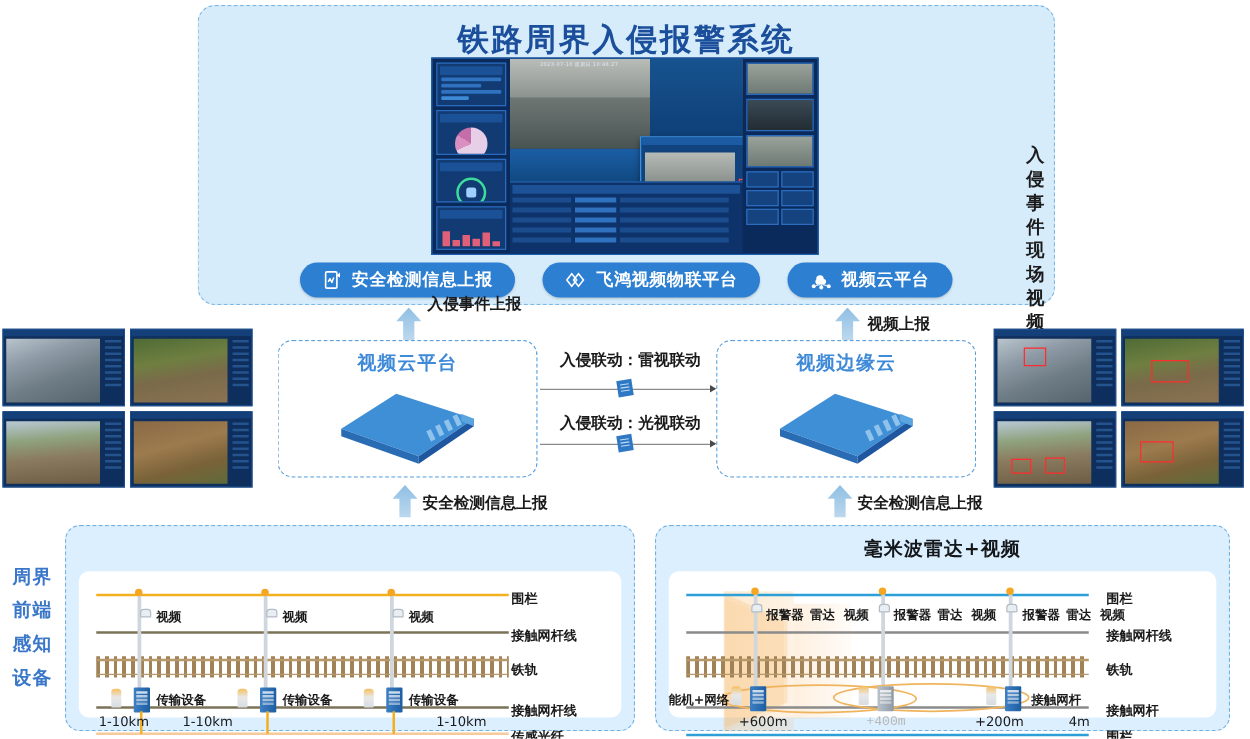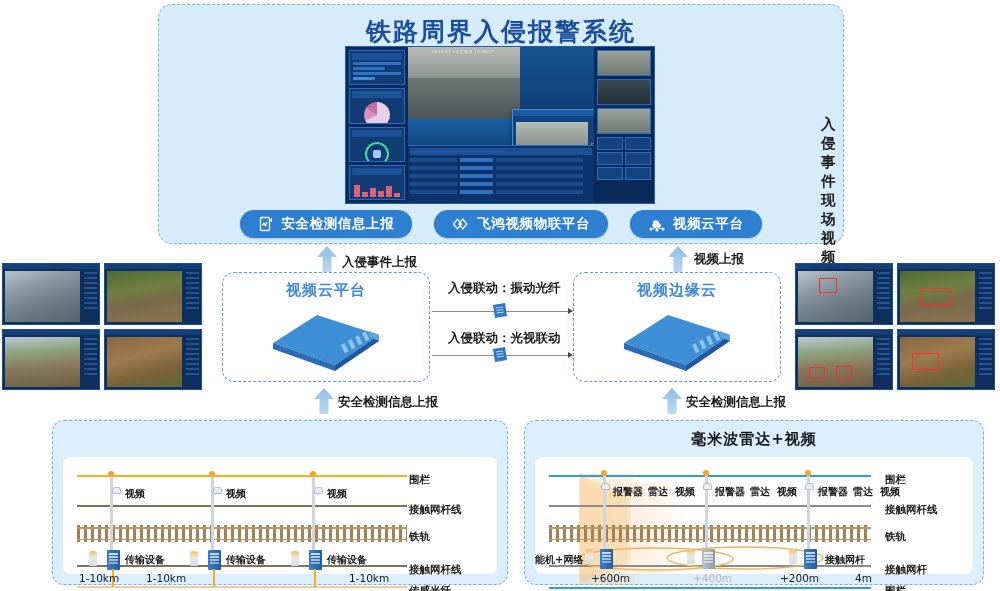--- a/index.html
+++ b/index.html
@@ -225,21 +225,21 @@
 
   .pole { position:absolute; width:2.5px; background:#cfd6dd; }
   .pole-top { position:absolute; width:6px; height:6px; border-radius:50%; background:#f5a623; }
 
   .cam {
     position:absolute; width:9px; height:7px;
     background:#e9eef3; border:1px solid #b3bcc6; border-radius:3px 3px 1px 1px;
   }
   .node-label { position:absolute; font-size:10px; font-weight:bold; color:#1a1a1a; white-space:nowrap; }
   .dist-label { position:absolute; font-size:10.5px; color:#1a1a1a; white-space:nowrap; }
-  .dist-label.fade { color:#b8b8b8; }
+  .dist-label.fade { color:#b8b8b8;font-family:Liberation Mono, monospace; }
 
   .cabinet {
     position:absolute; width:13px; height:20px;
     background:linear-gradient(90deg,#3d7fc2,#1d5ea3);
     border-radius:1px;
   }
   .cabinet.gray { background:linear-gradient(90deg,#b9c2cb,#8e99a4); }
   .cabinet i {
     position:absolute; left:2px; right:2px; top:3px; height:1.5px;
     background:rgba(255,255,255,.75);
@@ -257,20 +257,26 @@
     background:linear-gradient(90deg, rgba(247,186,110,.34), rgba(247,186,110,.16));
   }
   .beam-poly{ position:absolute; }
 </style>
 </head>
 <body>
 
 <div class="stage">
 
 
+  <div class="side-label" id="side-bottom">
+    <div>周界</div>
+    <div>前端</div>
+    <div>感知</div>
+    <div>设备</div>
+  </div>
 
   <div id="top-panel">
     <div id="top-title">铁路周界入侵报警系统</div>
     <div id="dash-caption-left">入侵事件告警信息展示</div>
     <div id="dash-caption-right">入侵事件现场视频展示</div>
   </div>
 
   <div id="dashboard">
     <div class="dash-col-l">
       <div class="dcard">
@@ -400,21 +406,21 @@
     <svg width="24" height="26" viewBox="0 0 24 26">
       <defs>
           <linearGradient id="ag1" x1="0" y1="1" x2="0" y2="0">
         <stop offset="0" stop-color="#bcd8ee"></stop>
             <stop offset="1" stop-color="#8fbfe4"></stop>
       </linearGradient>
         </defs>
       <path d="M12 0l10 11h-5.5v15h-9V11H2z" fill="url(#ag1)"></path>
     </svg>
   </div>
-  <div class="arrow-label" style="left:342px; top:254px;">入侵事件上报</div>
+  <div class="arrow-label" style="left:342px; top:235px;">入侵事件上报</div>
 
   <div class="up-arrow" style="left:666px; top:246px;">
     <svg width="24" height="26" viewBox="0 0 24 26">
       <path d="M12 0l10 11h-5.5v15h-9V11H2z" fill="url(#ag1)"></path>
     </svg>
   </div>
   <div class="arrow-label" style="left:694px; top:251px;">视频上报</div>
 
   <div class="mid-box" id="mid-left">
     <div class="mid-title">视频云平台</div>
@@ -445,21 +451,21 @@
           <rect x="74" y="40" width="4" height="9" transform="rotate(-25 74 40)"></rect>
           <rect x="81" y="36" width="4" height="9" transform="rotate(-25 81 36)"></rect>
           <rect x="88" y="32" width="4" height="9" transform="rotate(-25 88 32)"></rect>
           <rect x="95" y="28" width="4" height="9" transform="rotate(-25 95 28)"></rect>
         </g>
         <path d="M102 26 L112 30 L112 36 L102 32 Z" fill="#5aa5e0"></path>
       </svg>
     </div>
   </div>
 
-  <div class="link-label" style="left:448px; top:280px;">入侵联动：振动光纤</div>
+  <div class="link-label" style="left:448px; top:280px;">入侵联动：雷视联动</div>
   <div class="link-line" style="left:432px; top:311px; width:140px;"></div>
   <div class="link-head" style="left:568px; top:308px;"></div>
   <div class="sw-icon" style="left:490px; top:301px;">
     <svg width="20" height="20" viewBox="0 0 20 20">
       <path d="M3 4 L15 2 L17 15 L5 17 Z" fill="#2f78c4"></path>
       <path d="M3 4 L5 17 L5 17 Z" fill="#23609f"></path>
       <g stroke="#cfe6fb" stroke-width="1" opacity=".9">
         <path d="M6 7 L13 6"></path>
           <path d="M6.4 9.5 L13.4 8.5"></path>
           <path d="M6.8 12 L13.8 11"></path>

